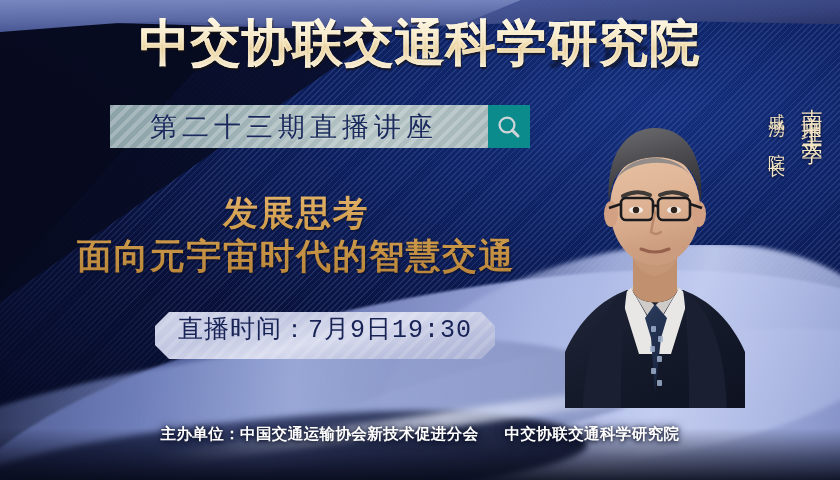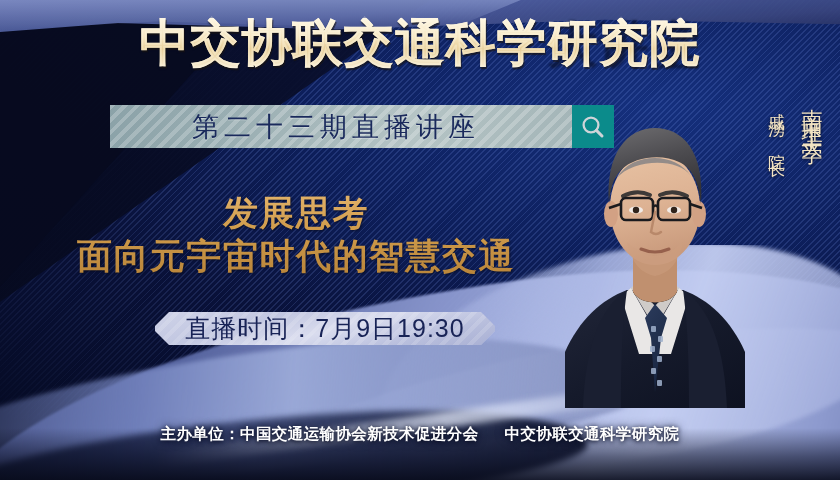--- a/index.html
+++ b/index.html
@@ -84,21 +84,21 @@
     background:linear-gradient(180deg,#fdf6e3 0%,#f6e7c3 38%,#e8cf9a 62%,#f7ecd2 100%);
     -webkit-background-clip:text;background-clip:text;color:transparent;
     -webkit-text-stroke:0.4px rgba(255,248,228,.35);
     filter:drop-shadow(1px 2px 0 rgba(30,22,8,.45));
   }
   .main-title-shadow{position:absolute;left:0;right:0;top:20px;text-align:center;
     font-size:50px;font-weight:700;letter-spacing:1px;line-height:1;
     color:rgba(8,12,32,.55);filter:blur(1px);
   }
   
-  .sub-bar{position:absolute;left:110px;top:105px;width:504px;height:43px;
+  .sub-bar{position:absolute;left:110px;top:105px;width:420px;height:43px;
     background:linear-gradient(100deg,#8ba2a8 0%,#9cb0b4 28%,#b5c4c5 60%,#9fb1b4 100%);
     overflow:hidden;display:flex;align-items:center;
   }
   .sub-bar::before{content:"";position:absolute;inset:0;
     background:repeating-linear-gradient(-45deg,
       rgba(255,255,255,0) 0px,rgba(255,255,255,0) 5px,
       rgba(255,255,255,.22) 5px,rgba(255,255,255,.22) 9px);
   }
   .sub-text{position:relative;flex:1;text-align:center;padding-right:10px;
     font-size:27px;font-weight:500;letter-spacing:5px;color:#1a2a5c;
@@ -108,25 +108,26 @@
     display:flex;align-items:center;justify-content:center;flex:0 0 42px;}
   .sub-search svg{display:block;}
   
   .lecture{position:absolute;left:36px;top:192px;width:520px;text-align:center;
     font-size:35px;font-weight:700;line-height:1.22;letter-spacing:1.5px;
     background:linear-gradient(180deg,#e3b36a 0%,#cf9b4b 45%,#b9853a 100%);
     -webkit-background-clip:text;background-clip:text;color:transparent;
     filter:drop-shadow(1px 1px 1px rgba(6,9,26,.7));
   }
   
-  .time-pill{position:absolute;left:155px;top:312px;width:340px;height:33px;
+  .time-pill{position:absolute;left:155px;top:312px;width:340px;height:47px;
     background:linear-gradient(165deg,#cfd3e8 0%,#c2c7e1 30%,#d9dcee 52%,#b9bfdd 78%,#a9b0d4 100%);
     clip-path:polygon(14px 0,calc(100% - 14px) 0,100% 14px,100% calc(100% - 14px),calc(100% - 14px) 100%,14px 100%,0 calc(100% - 14px),0 14px);
-    display:flex;align-items:flex-end;justify-content:center;
+    display:flex;align-items:flex-start;justify-content:center;
     box-shadow:0 2px 8px rgba(4,8,24,.55);
+    font-family:Liberation Mono, monospace;
   }
   .time-pill::after{content:"";position:absolute;inset:0;
     background:repeating-linear-gradient(-45deg,
       rgba(255,255,255,0) 0,rgba(255,255,255,0) 6px,
       rgba(255,255,255,.28) 6px,rgba(255,255,255,.28) 10px);
     opacity:.5;pointer-events:none;
   }
   .time-text{position:relative;z-index:2;font-size:25px;font-weight:500;letter-spacing:1px;color:#182356;}
   
   .v-col{position:absolute;writing-mode:vertical-rl;text-orientation:upright;

